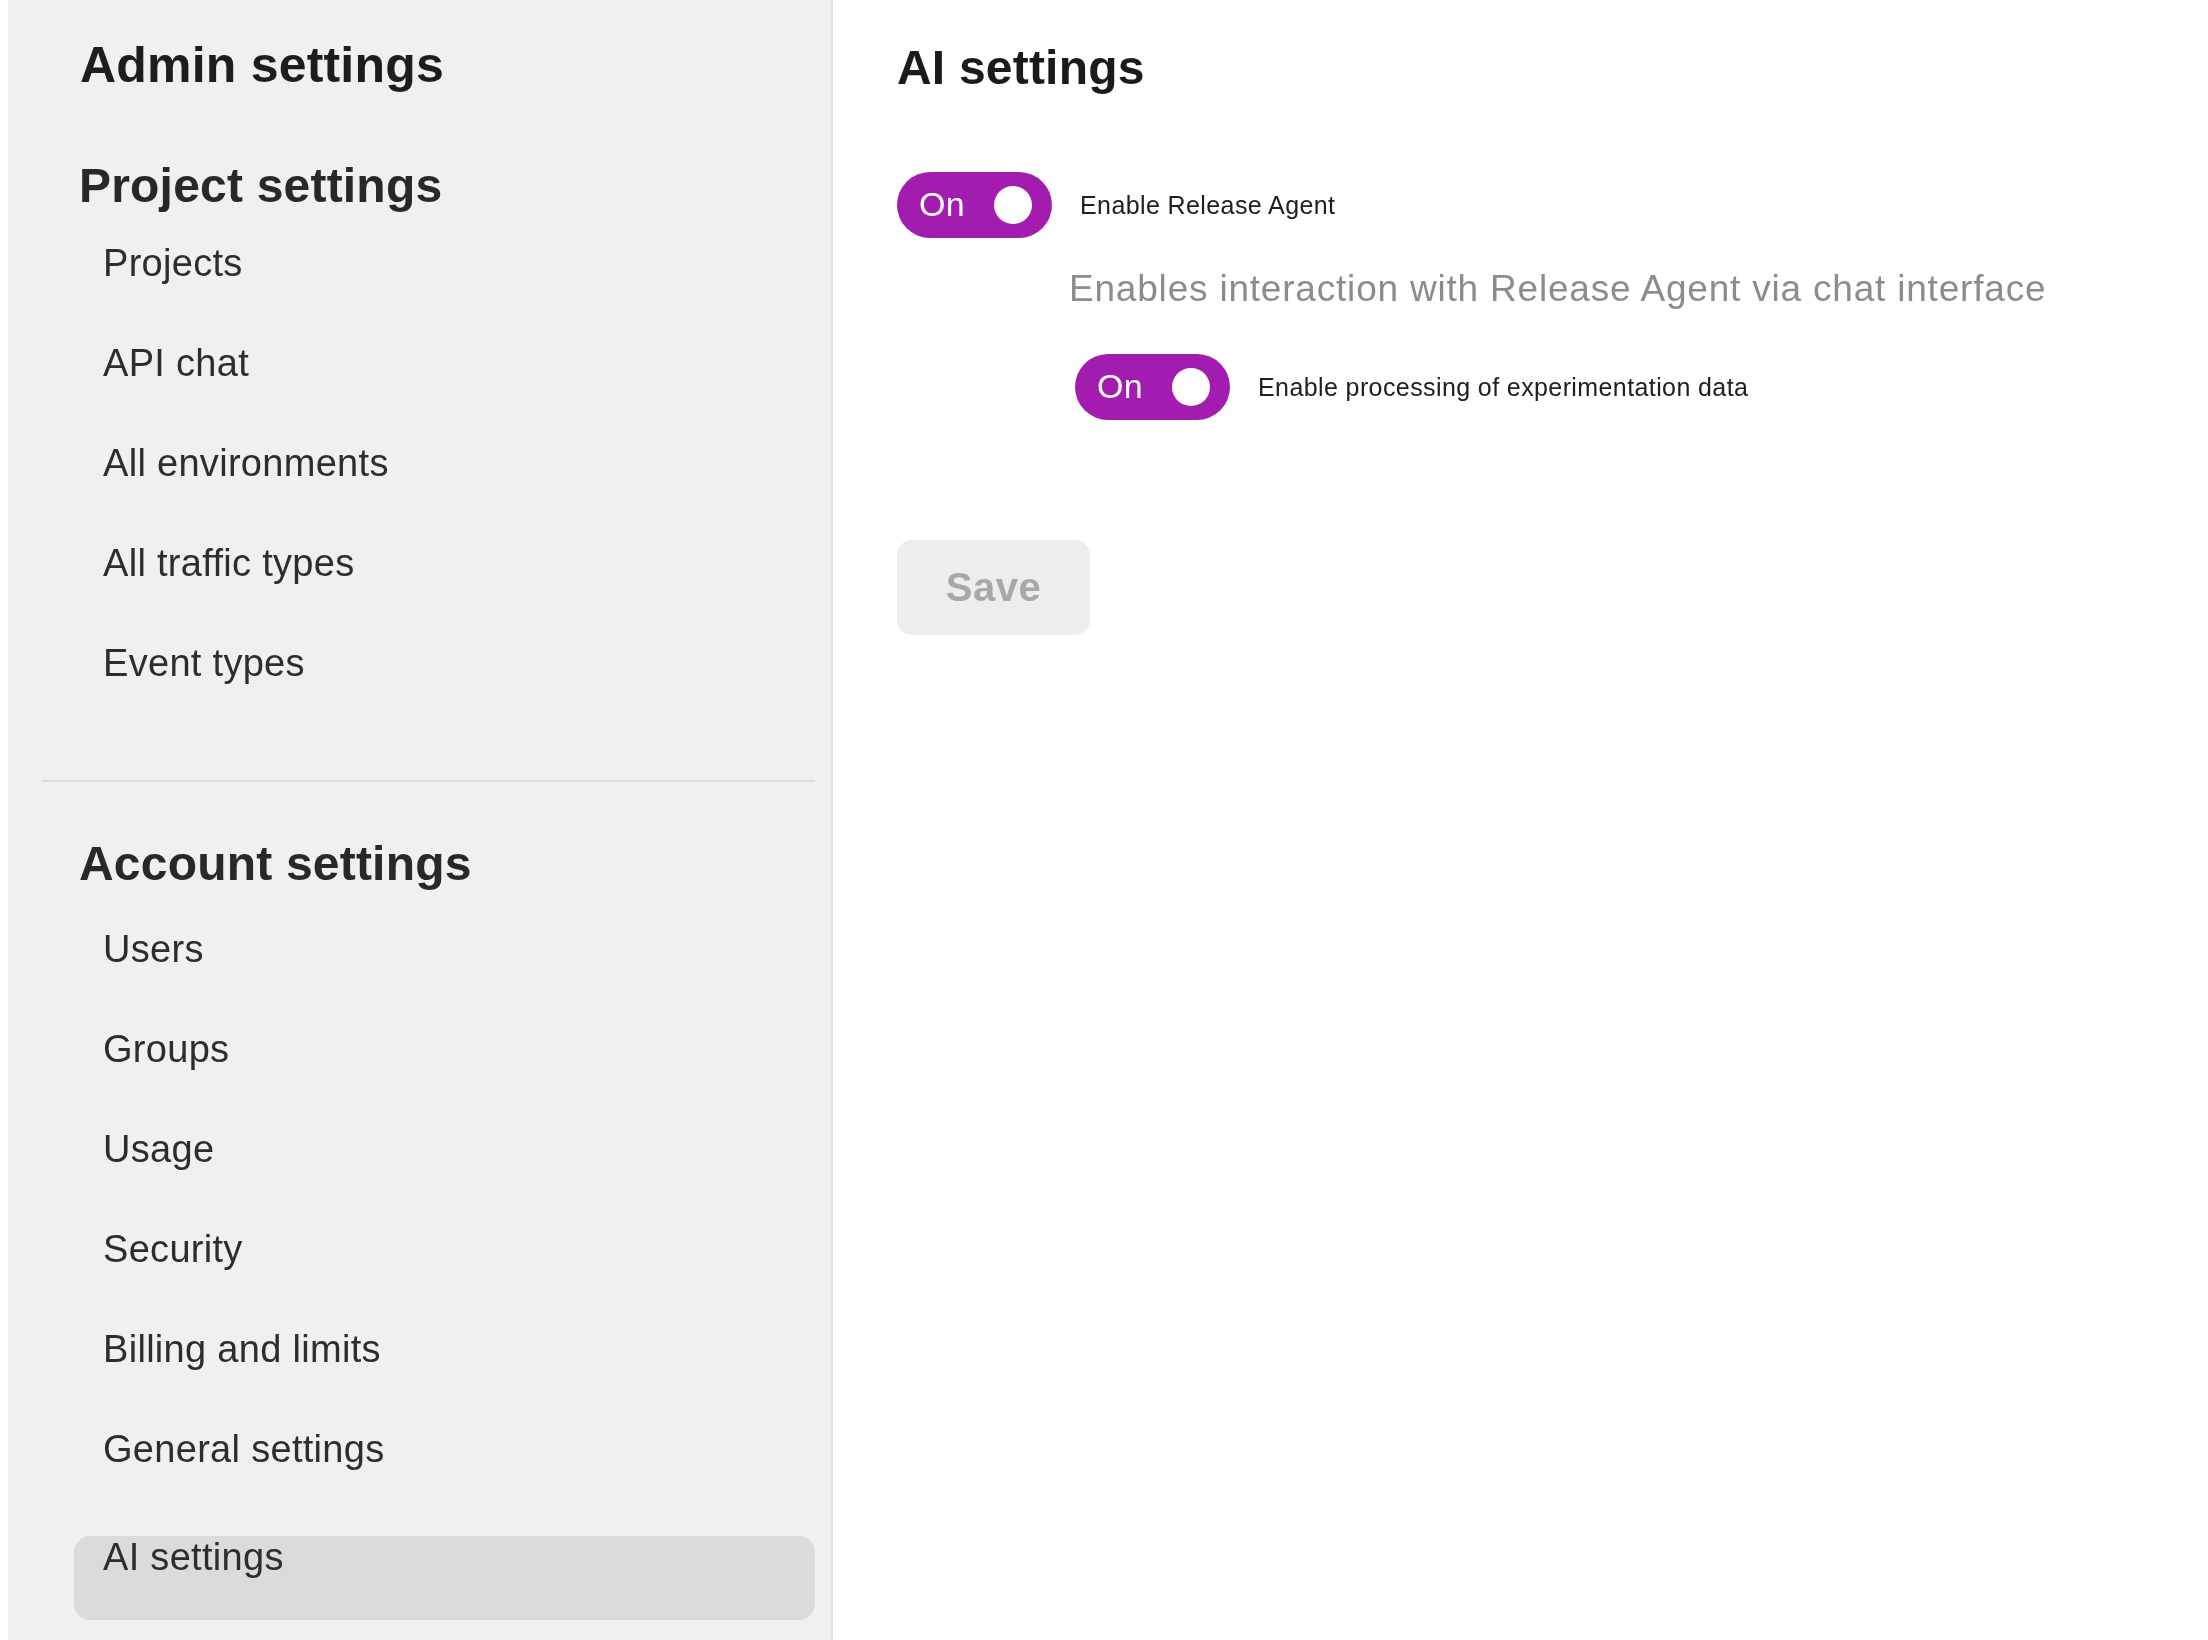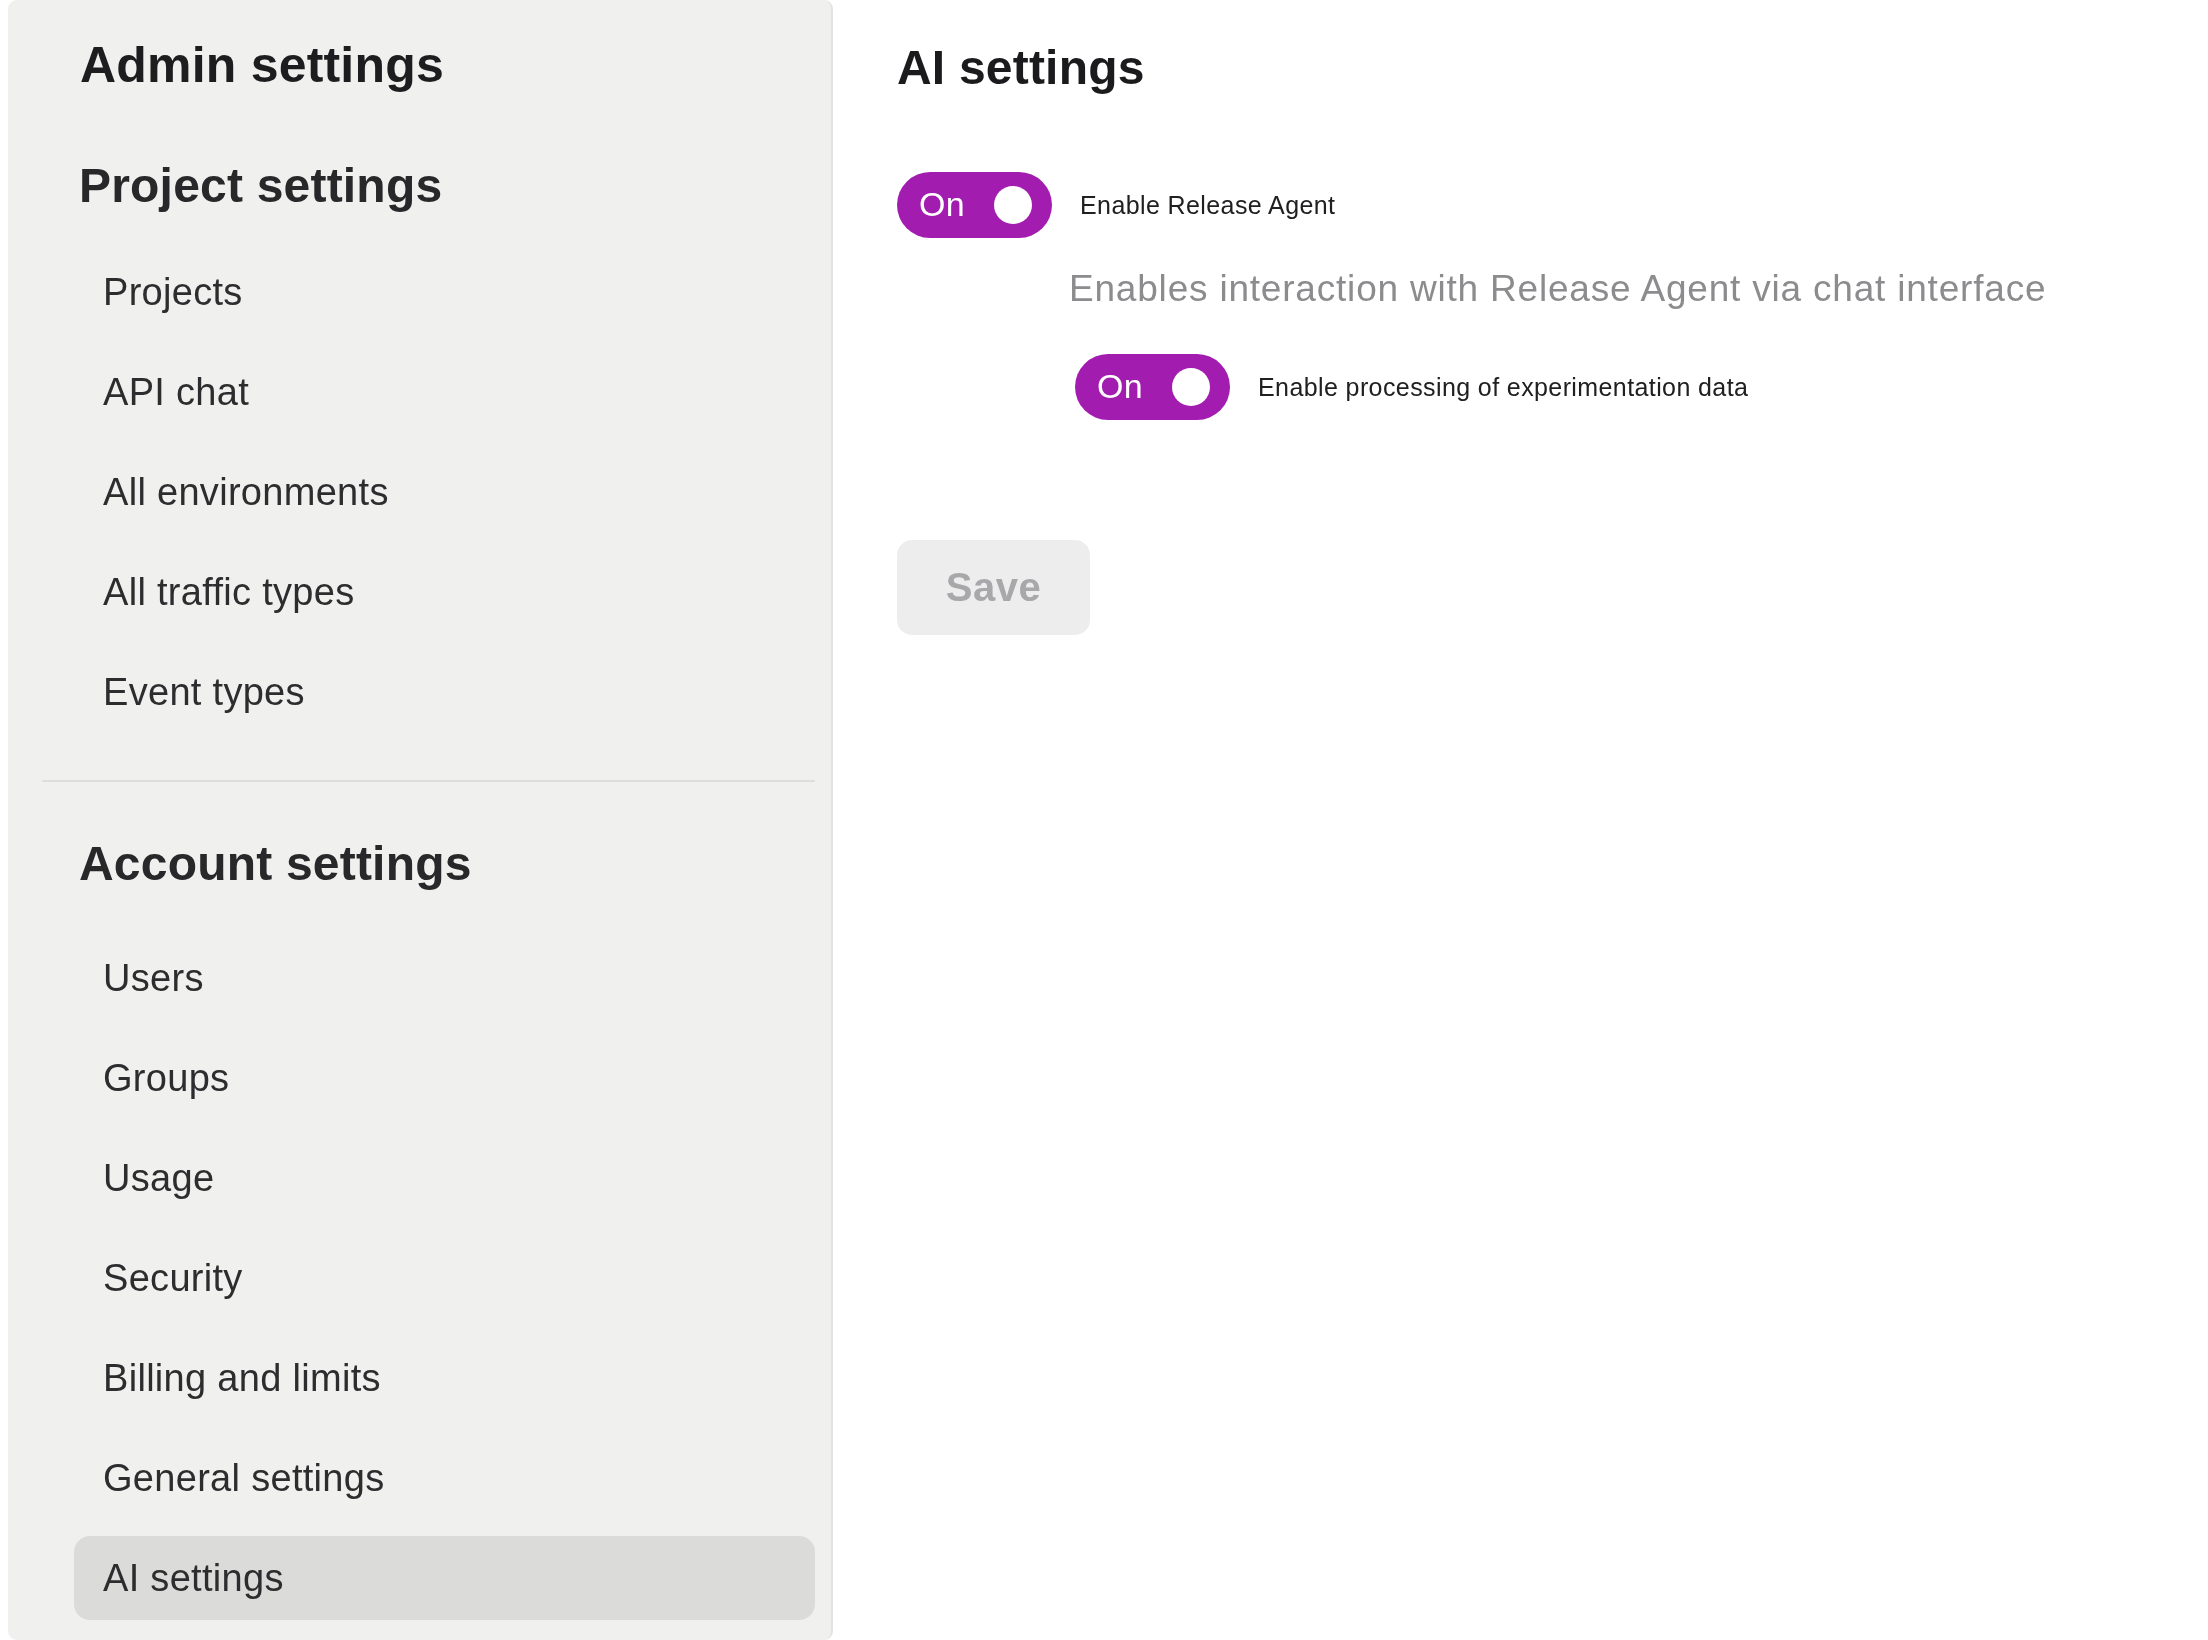--- a/index.html
+++ b/index.html
@@ -1,15 +1,15 @@
 <!DOCTYPE html>
 <html><head>
 <meta charset="utf-8">
 <style>
-  * { margin:0; padding:0; box-sizing:border-box;border-radius:9px; }
+  * { margin:0; padding:0; box-sizing:border-box; }
   html,body { width:2208px; height:1640px; background:#ffffff; overflow:hidden;
               font-family:"Liberation Sans", sans-serif; }
 
   
   .sidebar {
     position:absolute; left:8px; top:0; width:825px; height:1640px;
     background:#f0f0ee; border-right:2px solid #e3e3e1;
     padding:36px 0 0 66px;
   }
   .sidebar-title {
@@ -19,21 +19,21 @@
   .section-label {
     font-size:48px; font-weight:700; color:#28282a; letter-spacing:0.2px;
     height:48px; line-height:48px; margin-left:5px;
   }
   .section-label.first { margin-top:68px; }
   .section-label.second { margin-top:58px; }
   .nav { list-style:none; }
   .nav.first { margin-top:32px; }
   .nav.second { margin-top:40px; }
   .nav-item {
-    width:741px; height:100px; display:flex; align-items:center;
+    width:741px; height:100px; display:flex; align-items:flex-start;
     padding-left:29px; font-size:38px; color:#2d2d2f; letter-spacing:0.3px;
     cursor:pointer;
   }
   .nav-item.active {
     background:#dbdbd9; border-radius:16px;
     height:84px; margin-top:8px;
   }
   .divider {
     height:2px; background:#dedede; border:none;
     width:773px; margin-left:-32px; margin-top:38px;

